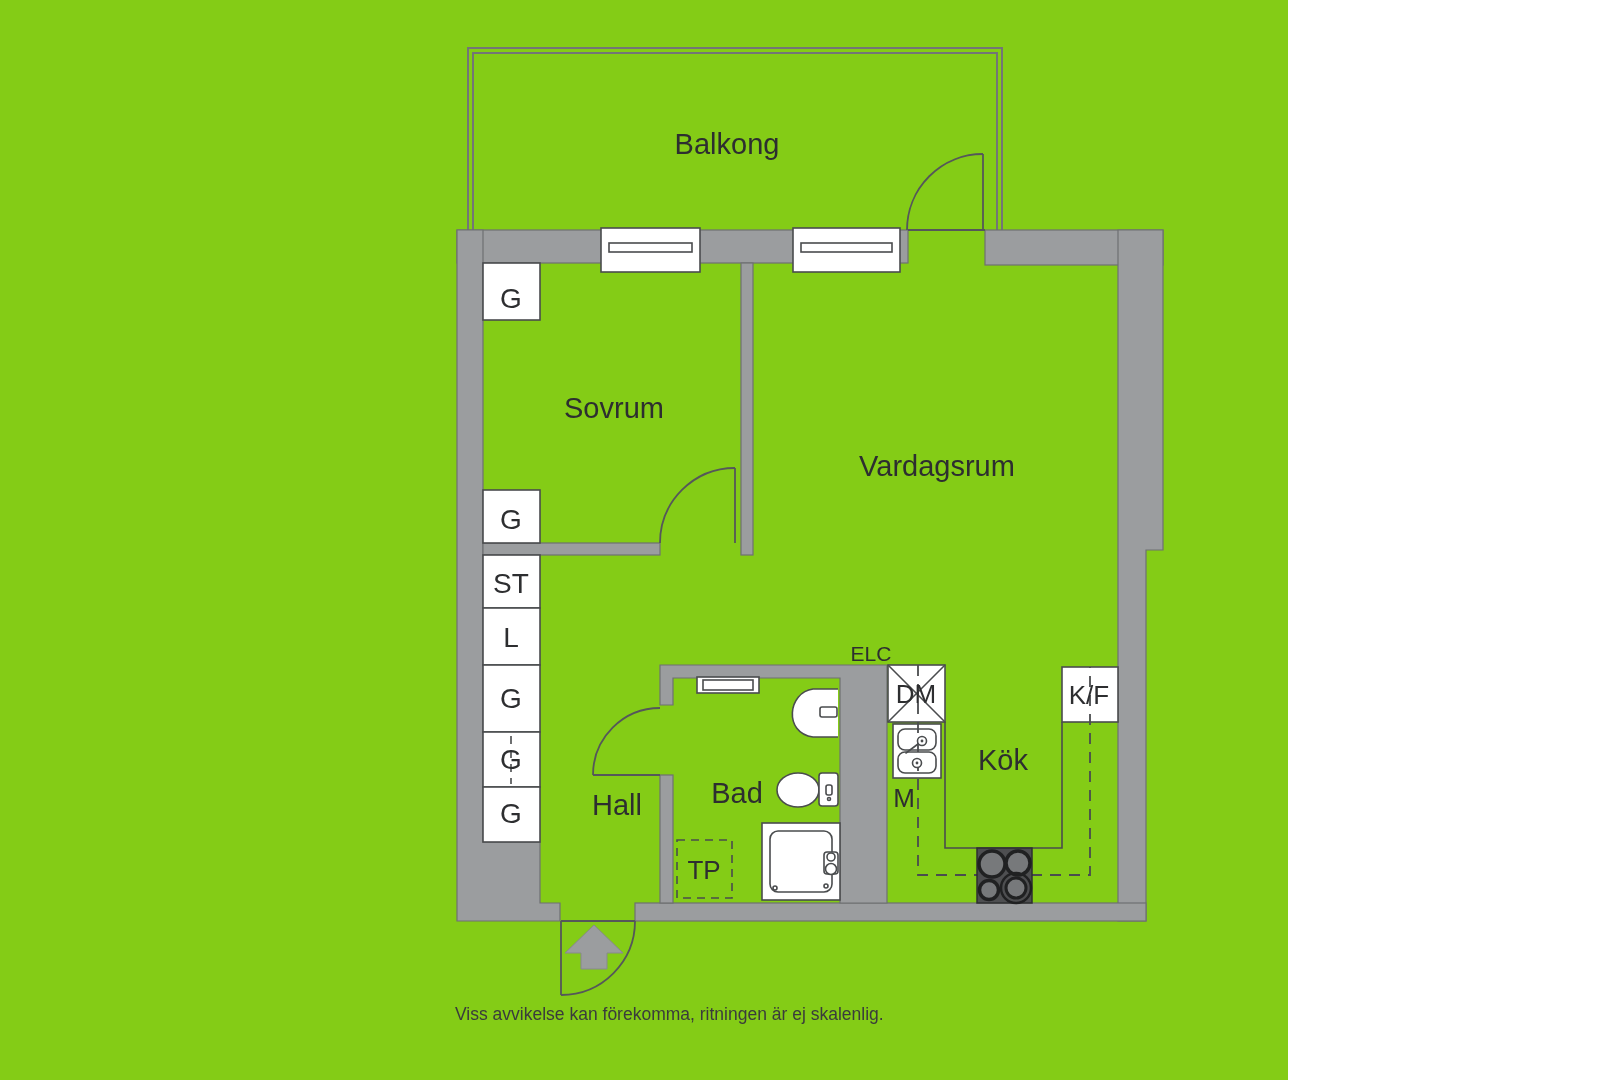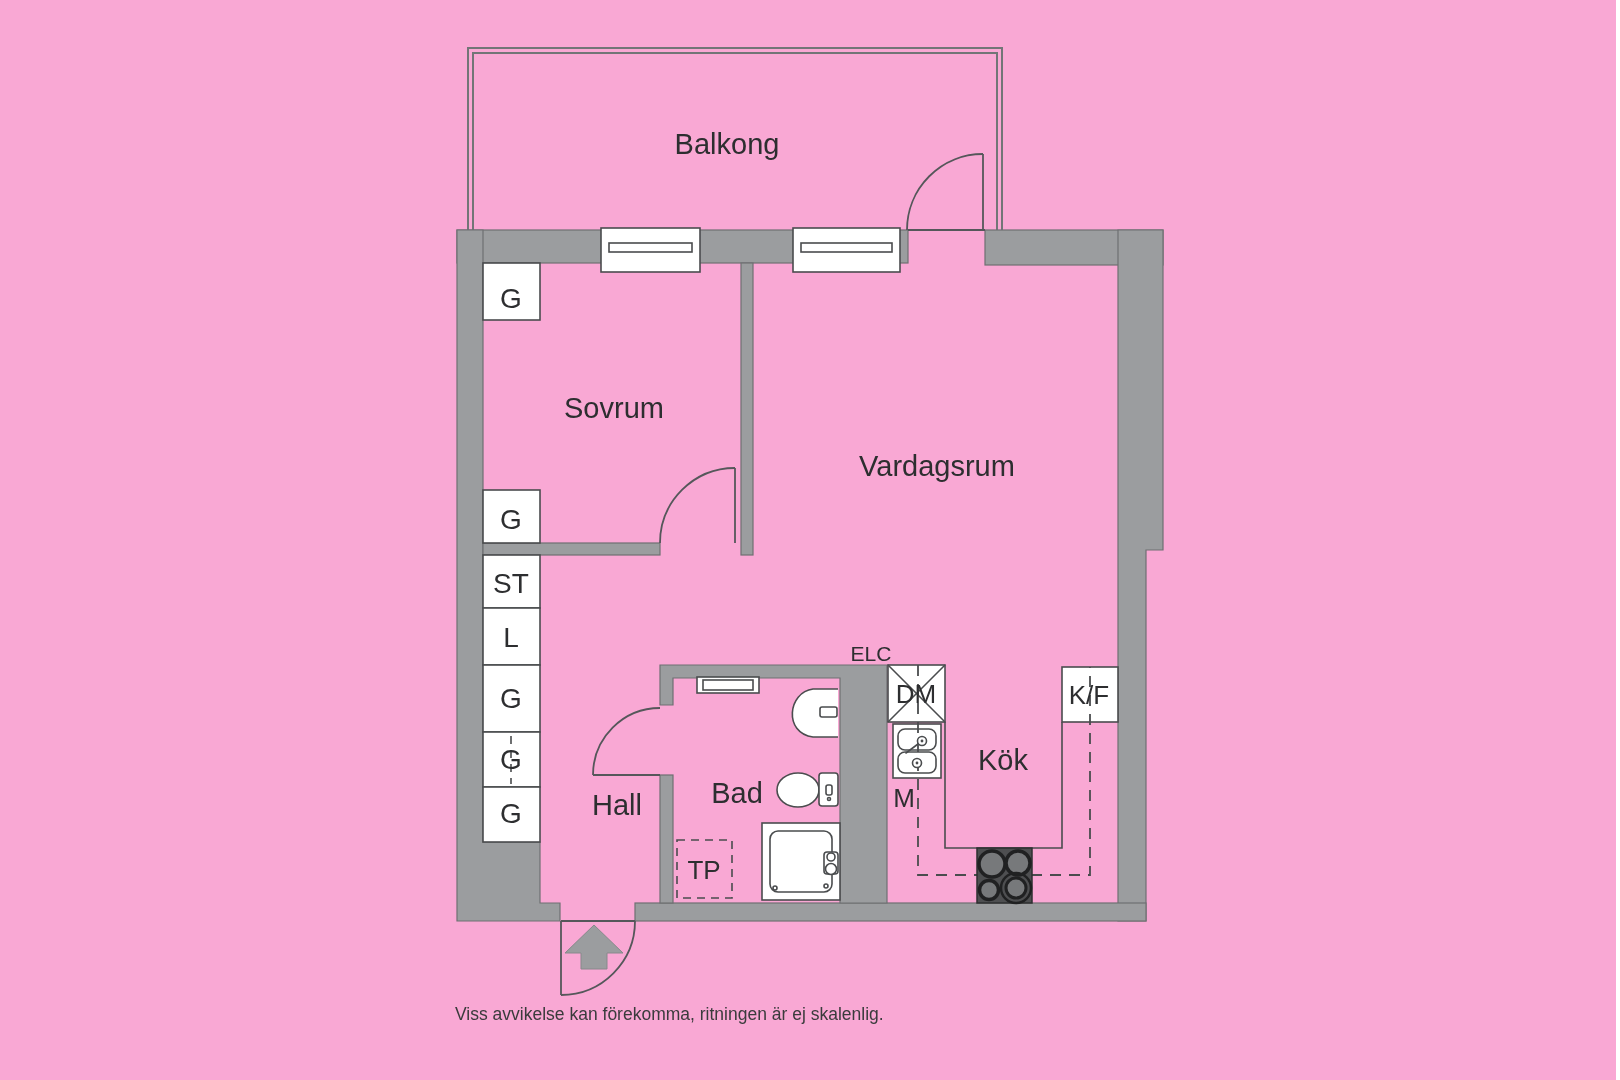--- a/index.html
+++ b/index.html
@@ -1,16 +1,16 @@
 <!DOCTYPE html>
 <html><head>
 <meta charset="utf-8">
 <style>
   html,body{margin:0;padding:0;background:#ffffff;}
-  #stage{position:relative;width:1616px;height:1080px;background:#f9a8d4;overflow:hidden;
+  #stage{position:relative;width:1288px;height:1080px;background:#84cc16;overflow:hidden;
          font-family:"Liberation Sans",sans-serif;}
   svg text{font-family:"Liberation Sans",sans-serif;fill:#2d2e30;}
   .room-label{font-size:29px;}
   .closet-label{font-size:28px;}
   .unit-label{font-size:26px;}
   .elc-label{font-size:21px;}
   .disclaimer{font-size:17.5px;fill:#3a3b3c;}
   .wall{fill:#9b9d9f;stroke:#6e7072;stroke-width:1.2;}
   .thinline{stroke:#4a4c4e;stroke-width:1.6;fill:none;}
   .fixture{stroke:#4a4c4e;stroke-width:1.6;fill:#ffffff;}

